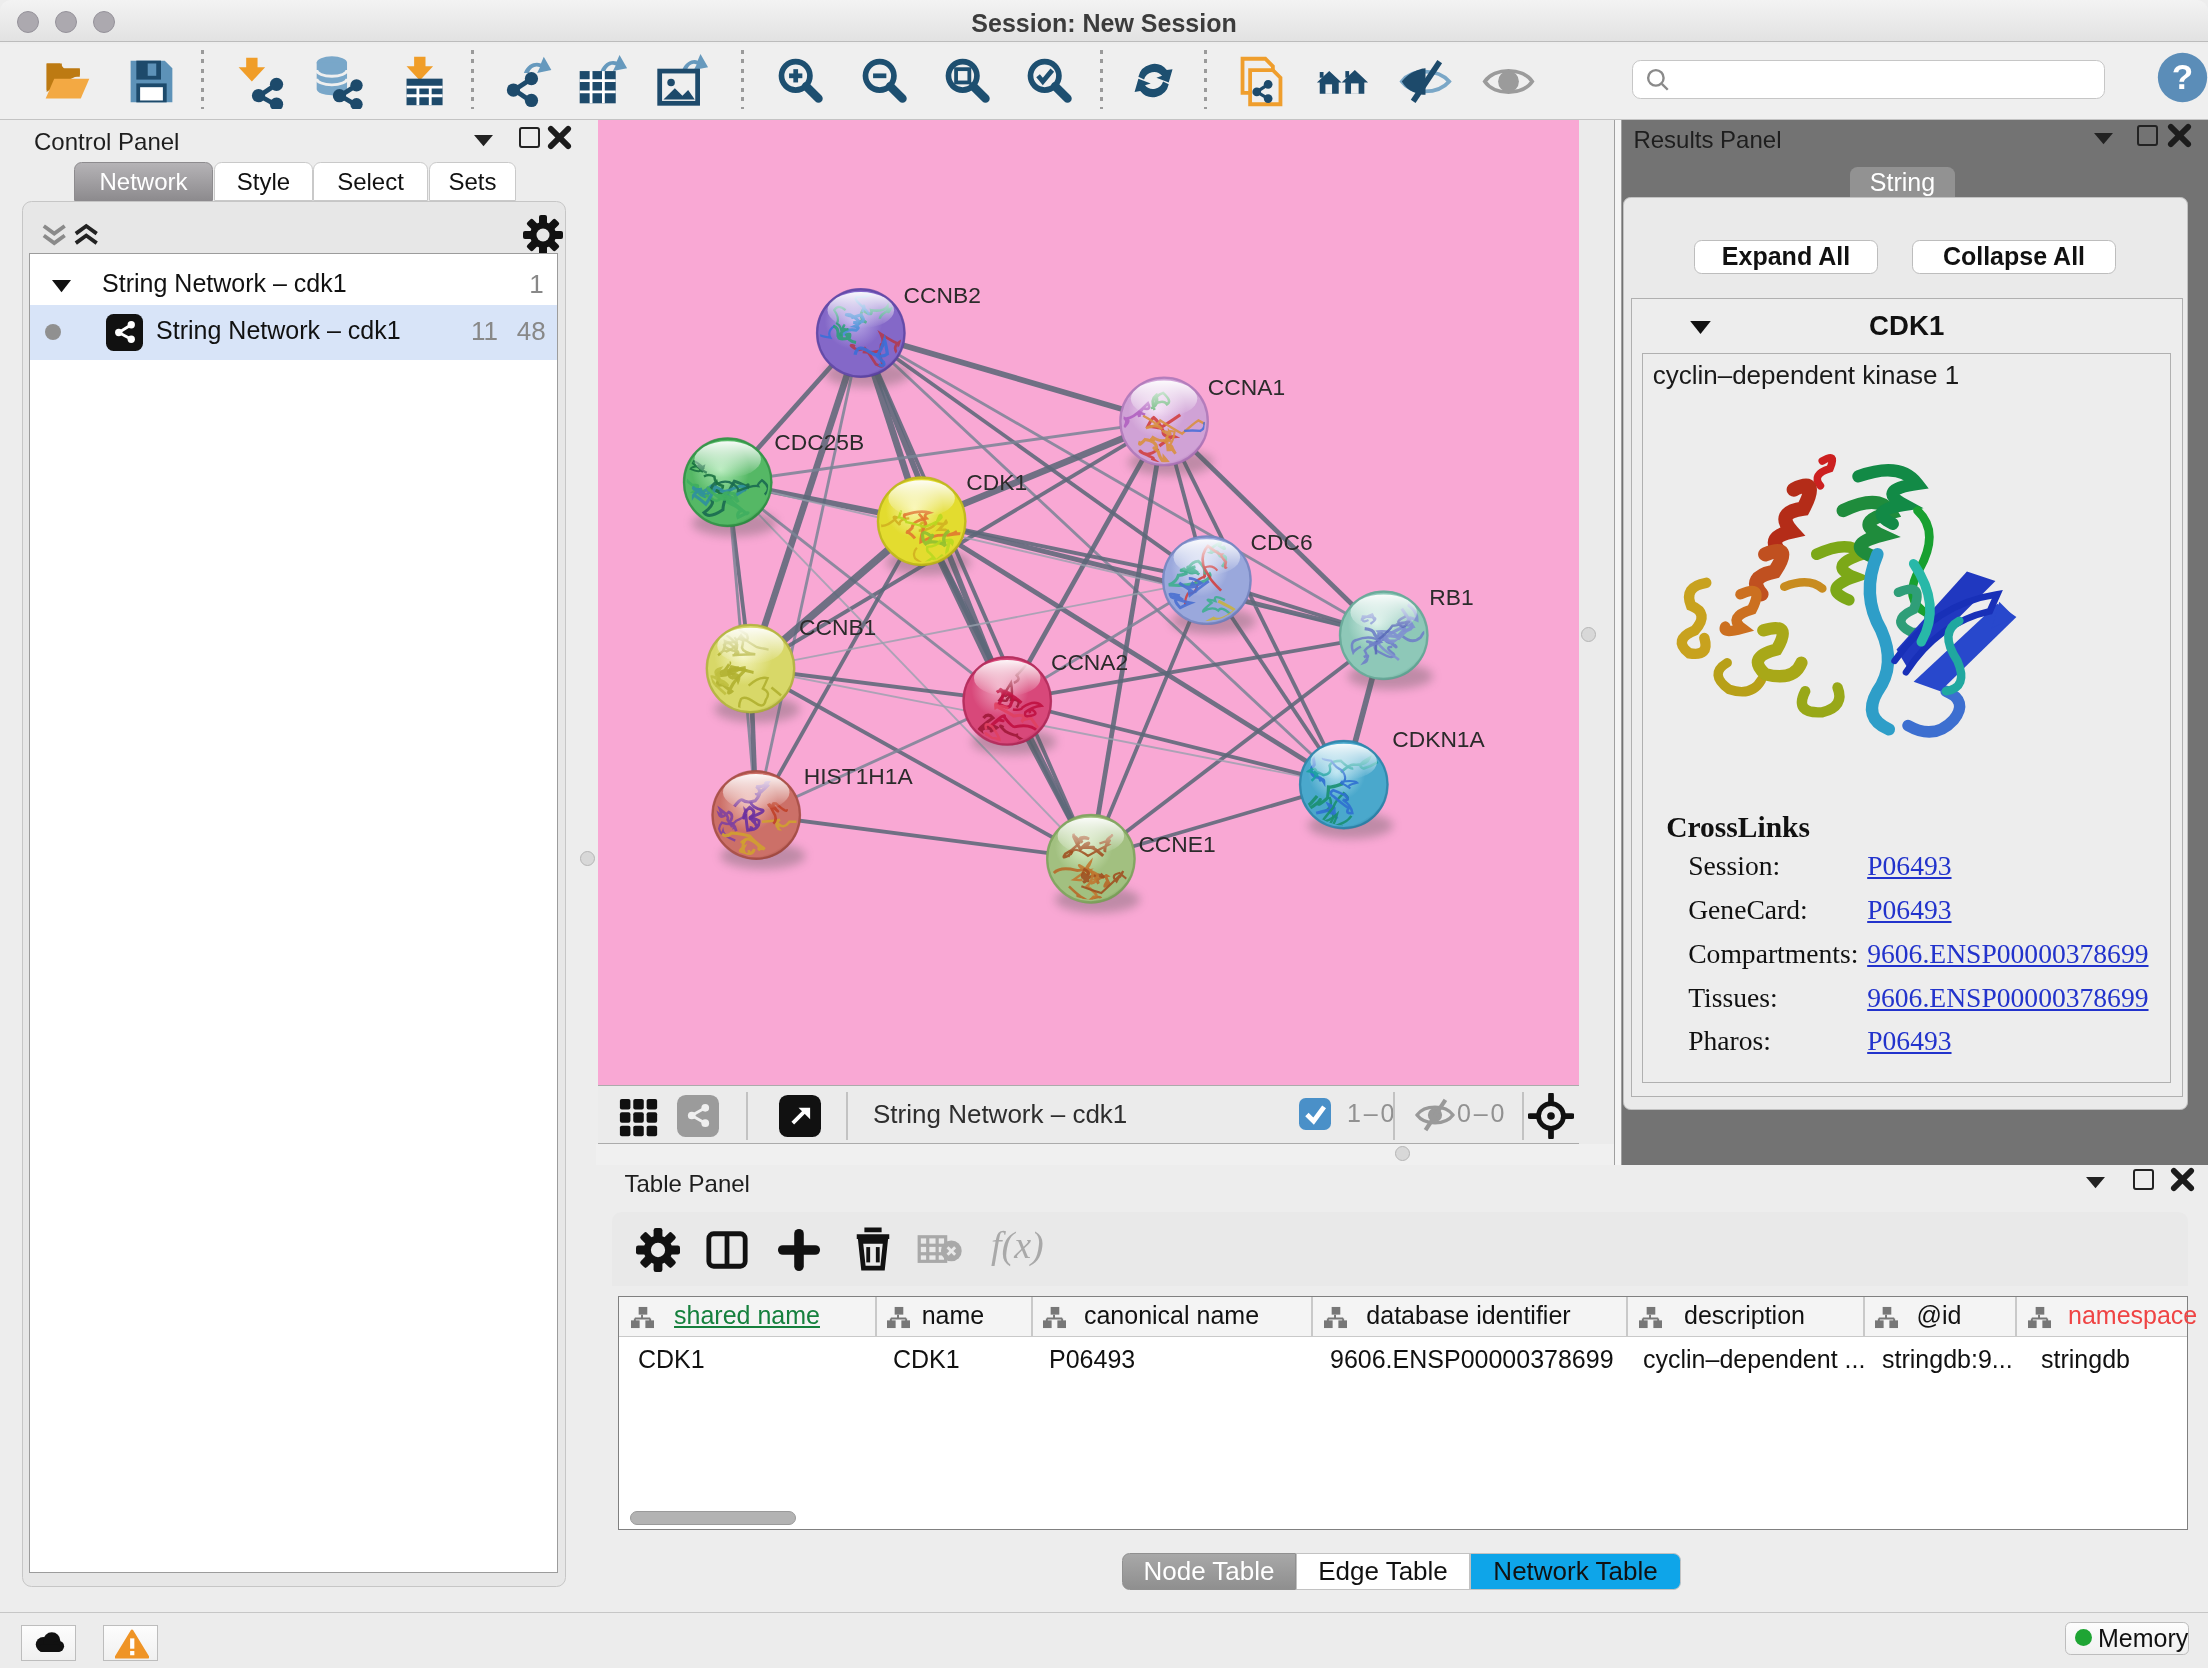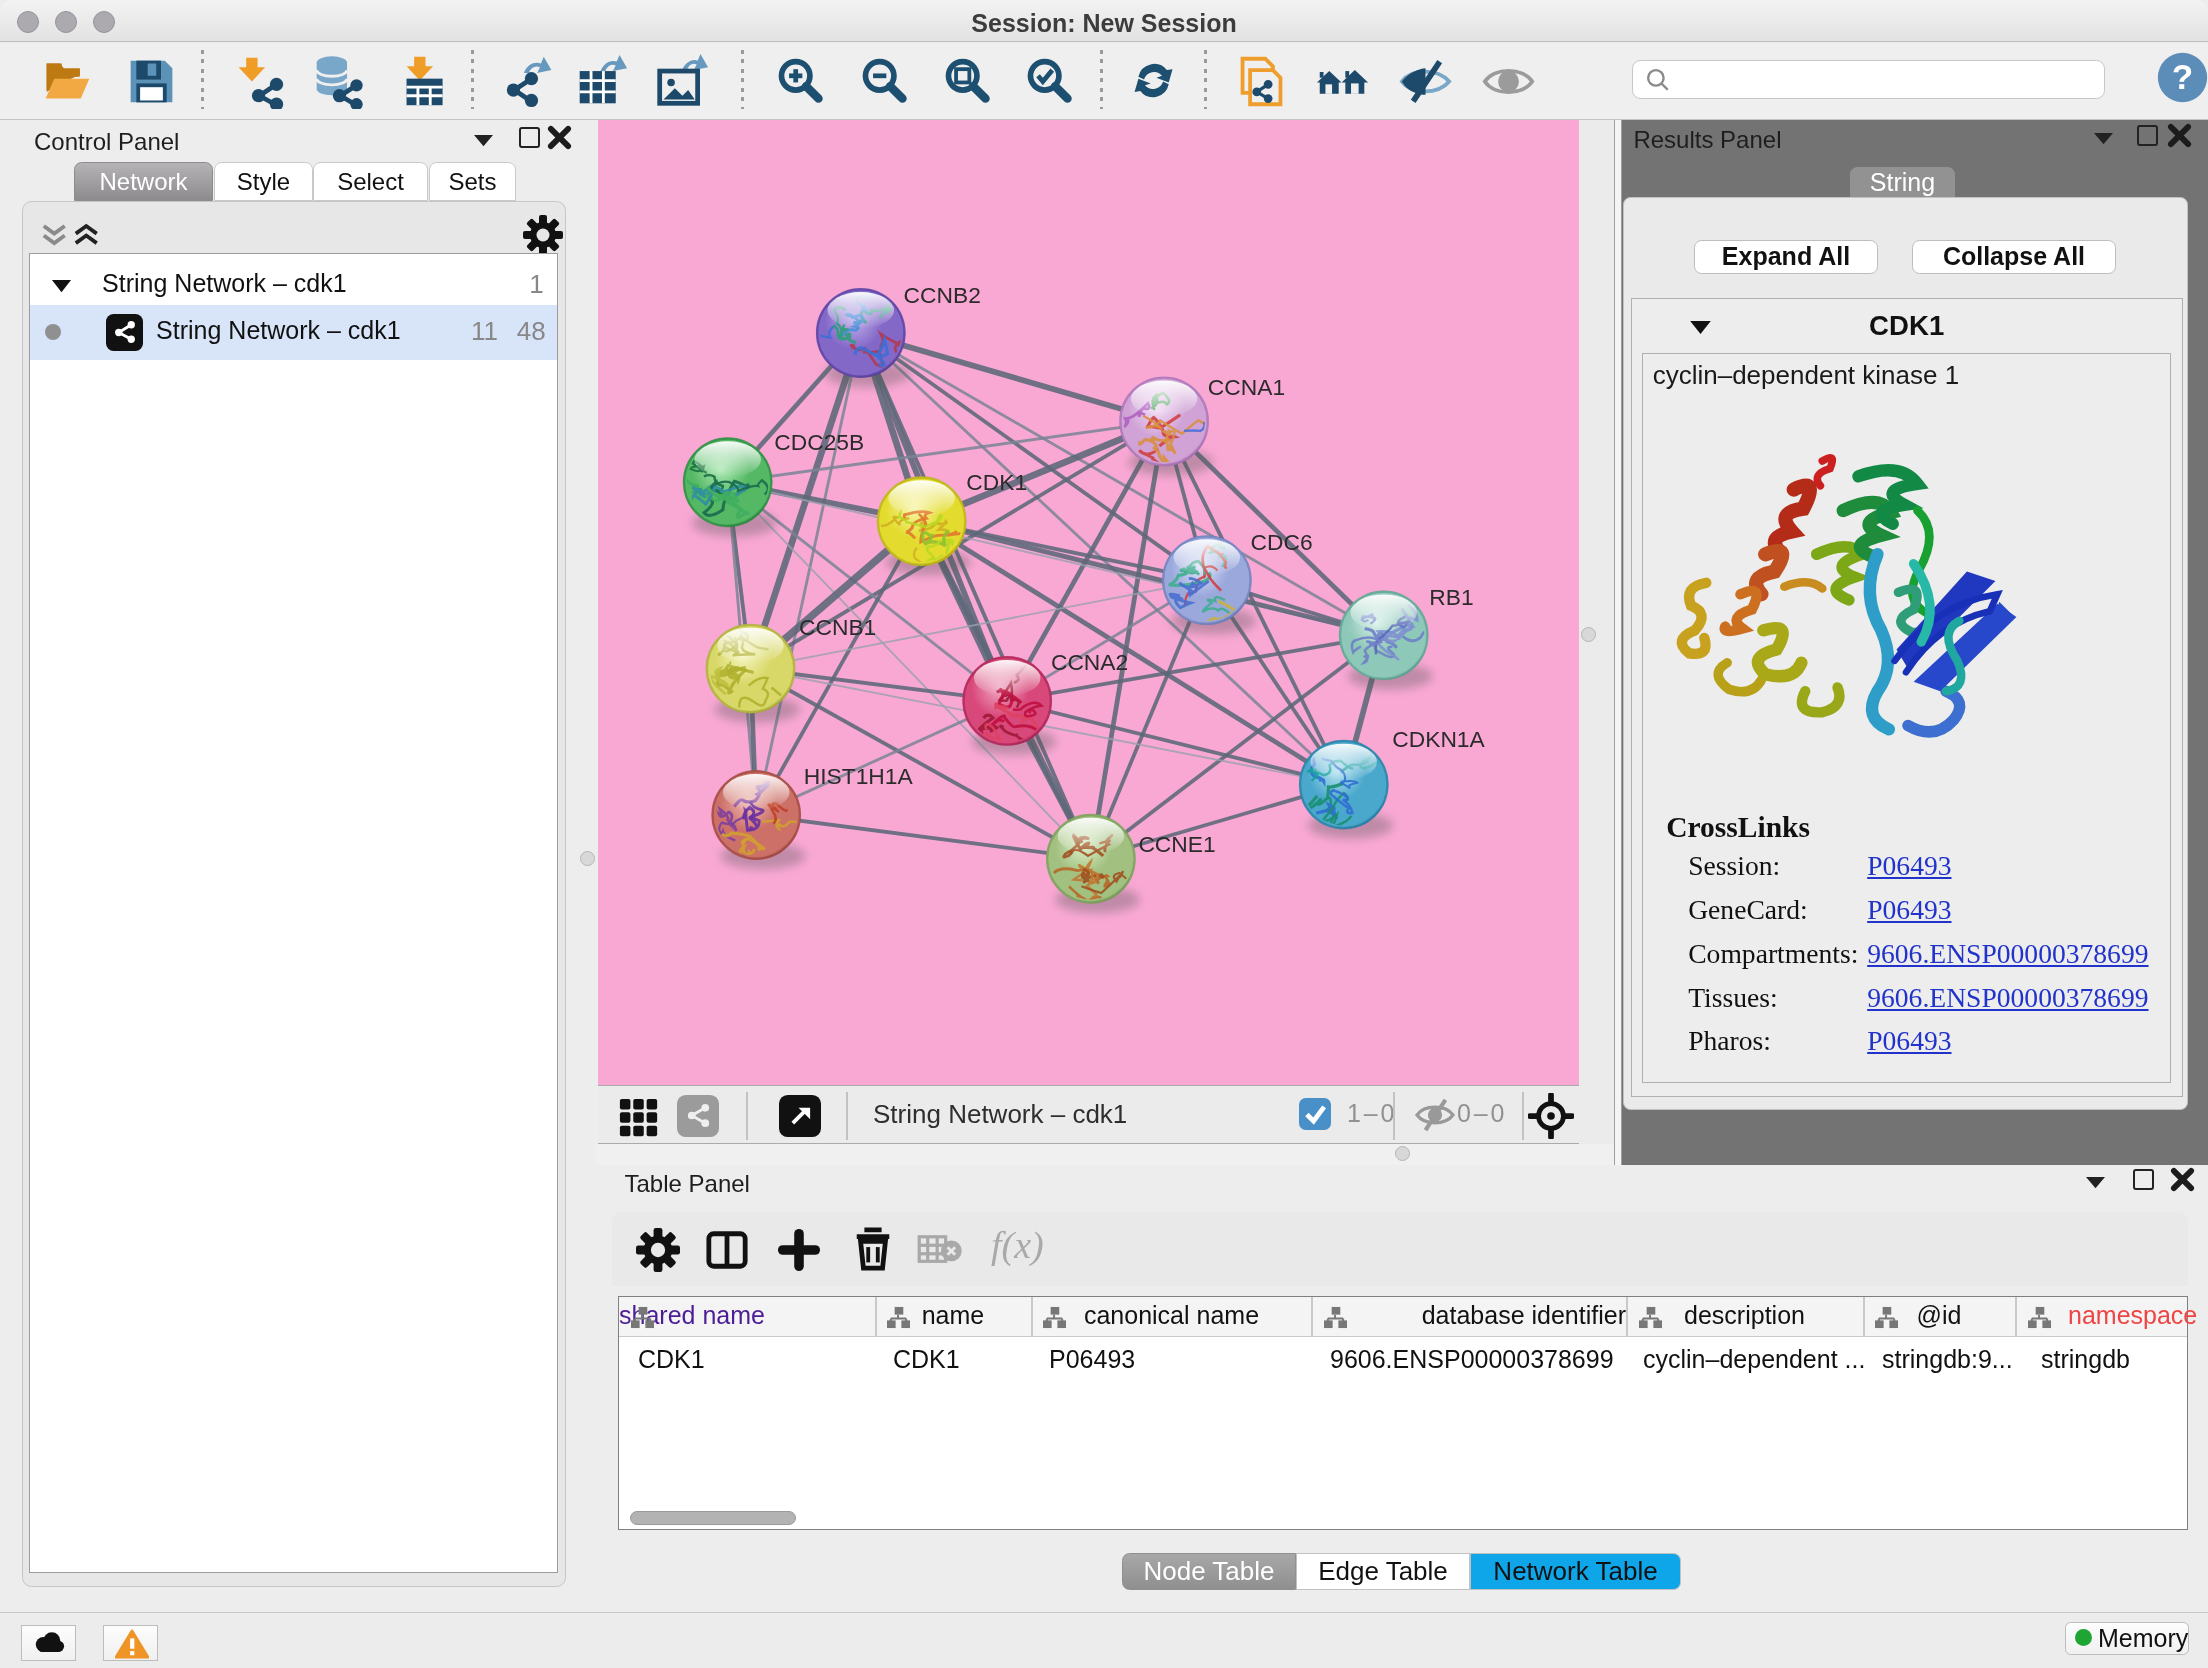--- a/index.html
+++ b/index.html
@@ -843,24 +843,24 @@
   </div>
   <div class="abs" style="left:22px; top:131px; width:1570px; height:234px; background:#fff; border:1.9px solid #808080;">
     <div class="abs" style="left:0; top:0; width:100%; height:40px; background:#f4f4f4; border-bottom:1.9px solid #c9c9c9;"></div>
     <div id="TP_COLS">
       <div class="abs" style="left:256px;top:0;width:1.9px;height:40px;background:#c9c9c9;"></div>
       <div class="abs" style="left:412px;top:0;width:1.9px;height:40px;background:#c9c9c9;"></div>
       <div class="abs" style="left:692px;top:0;width:1.9px;height:40px;background:#c9c9c9;"></div>
       <div class="abs" style="left:1007px;top:0;width:1.9px;height:40px;background:#c9c9c9;"></div>
       <div class="abs" style="left:1244px;top:0;width:1.9px;height:40px;background:#c9c9c9;"></div>
       <div class="abs" style="left:1396px;top:0;width:1.9px;height:40px;background:#c9c9c9;"></div>
-      <div class="abs" style="left:0;top:3.8px;width:256px;text-align:left;font-size:25px;color:#4c1d95;">shared name</div>
+      <div class="abs" style="left:0;top:3.8px;width:256px;text-align:center;font-size:25px;color:#15803d;text-decoration:underline;">shared name</div>
       <div class="abs" style="left:256px;top:3.8px;width:156px;text-align:center;font-size:25px;color:#111;">name</div>
       <div class="abs" style="left:412px;top:3.8px;width:281px;text-align:center;font-size:25px;color:#111;">canonical name</div>
-      <div class="abs" style="left:692px;top:3.8px;width:315px;text-align:right;font-size:25px;color:#111;">database identifier</div>
+      <div class="abs" style="left:692px;top:3.8px;width:315px;text-align:center;font-size:25px;color:#111;">database identifier</div>
       <div class="abs" style="left:1007px;top:3.8px;width:237px;text-align:center;font-size:25px;color:#111;">description</div>
       <div class="abs" style="left:1244px;top:3.8px;width:152px;text-align:center;font-size:25px;color:#111;">@id</div>
       <div class="abs" style="left:1396px;top:3.8px;width:174px;text-align:left;padding-left:53px;font-size:25px;color:#ef4444;">namespace</div>
       <svg class="abs" style="left:11.4px;top:8.6px;" width="25" height="23" viewBox="0 0 26 24">
           <g fill="#777">
             <rect x="9" y="1" width="9" height="8"></rect>
             <rect x="1" y="15" width="9" height="8"></rect>
             <rect x="16" y="15" width="9" height="8"></rect>
             <path d="M12.5,9 v4 M5,13 h16 M5,13 v3 M21,13 v3" stroke="#777" stroke-width="2" fill="none"></path>
           </g>

